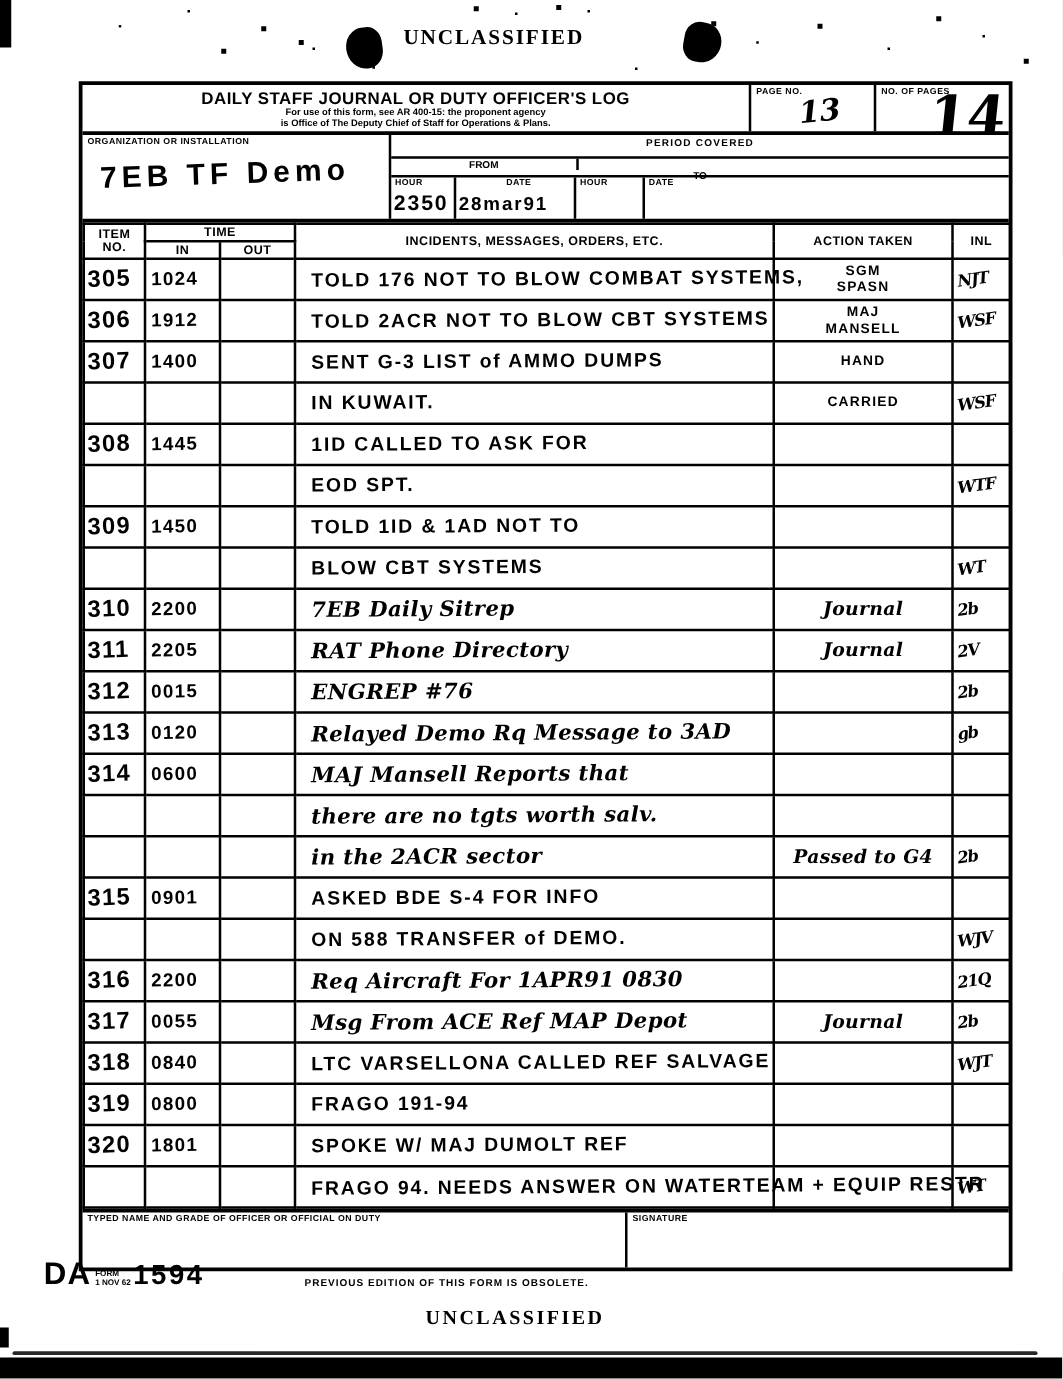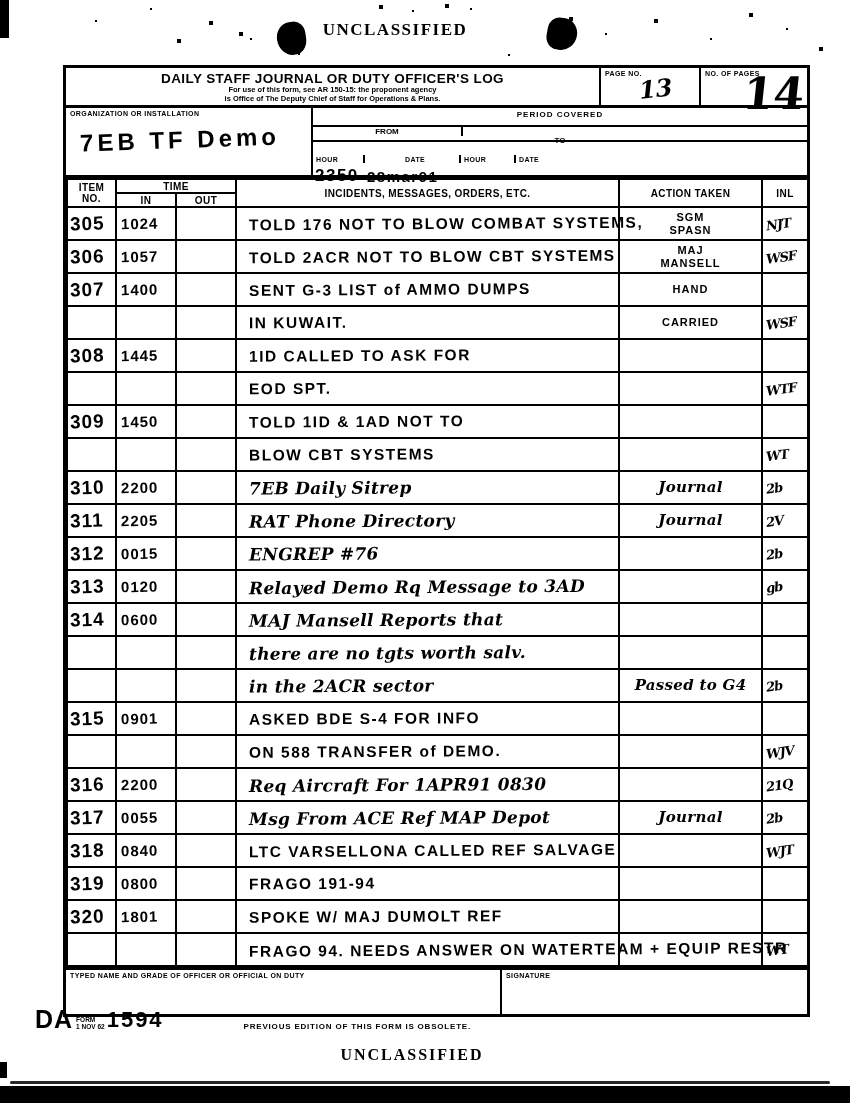--- a/index.html
+++ b/index.html
@@ -46,21 +46,21 @@
   .org-cell{width:247px;border-right:2px solid #000;box-sizing:border-box;padding:2px 0 0 4px;position:relative;}
   .hw-org{position:absolute;left:14px;top:18px;font-size:24px;letter-spacing:4px;transform:rotate(-2deg);}
   .loc-cell{width:195px;border-right:2px solid #000;box-sizing:border-box;padding:2px 0 0 4px;position:relative;}
   .hw-loc{position:absolute;left:78px;top:8px;font-size:18px;line-height:1.15;letter-spacing:2px;transform:rotate(1deg);}
   .period-cell{flex:1;display:flex;flex-direction:column;}
   .period-hdr{height:15px;border-bottom:2px solid #000;text-align:center;font-size:8px;font-weight:bold;
               letter-spacing:1px;padding-top:2px;}
   .fromto{height:13px;display:flex;border-bottom:2px solid #000;font-size:8px;font-weight:bold;flex-direction:column;}
   .fromto .from{width:148px;border-right:2px solid #000;text-align:center;}
   .fromto .to{flex:1;text-align:center;}
-  .hourdate{flex:1;display:flex;align-items:center;}
+  .hourdate{flex:1;display:flex;}
   .hd-cell{box-sizing:border-box;padding:1px 0 0 3px;position:relative;}
   .hd-hour1{width:52px;border-right:2px solid #000;}
   .hd-date1{width:96px;border-right:2px solid #000;padding-left:40px;}
   .hd-hour2{width:55px;border-right:2px solid #000;}
   .hd-date2{flex:1;}
   .hw-hour{position:absolute;left:2px;top:11px;font-size:17px;}
   .hw-date{position:absolute;left:2px;top:13px;font-size:15px;}
   
   table.log{border-collapse:collapse;table-layout:fixed;width:741px;}
   table.log th,table.log td{border:2px solid #000;padding:0;overflow:visible;position:relative;}
@@ -97,21 +97,21 @@
   <div class="specks"></div>
   <div class="banner banner-top">UNCLASSIFIED</div>
   <div class="blob blob1"></div>
   <div class="blob blob2"></div>
 
   <div class="form">
 
     <div class="title-row">
       <div class="title-cell">
         <div class="form-title">DAILY STAFF JOURNAL OR DUTY OFFICER'S LOG</div>
-        <div class="form-sub">For use of this form, see AR 150-15: the proponent agency</div>
+        <div class="form-sub">For use of this form, see AR 400-15: the proponent agency</div>
         <div class="form-sub">is Office of  The Deputy Chief of Staff for Operations &amp; Plans.</div>
       </div>
       <div class="pageno-cell">
         <div class="lbl">PAGE NO.</div>
         <div class="hw hw-pageno">13</div>
       </div>
       <div class="pages-cell">
         <div class="lbl">NO. OF PAGES</div>
         <div class="hw hw-pages">14</div>
       </div>
@@ -181,21 +181,21 @@
             <td class="c-out"></td>
             <td class="c-inc"><span class="hw inc-text hw-print">TOLD 176 NOT TO BLOW COMBAT SYSTEMS,</span></td>
             <td class="c-action">
               <div class="hw action-text hw-print">SGM</div>
               <div class="hw action-text hw-print">SPASN</div>
             </td>
             <td class="c-inl"><span class="inl-text">NJT</span></td>
           </tr>
           <tr>
             <td class="c-item"><span class="hw hw-print item-no">306</span></td>
-            <td class="c-in"><span class="hw hw-print time-in">1057</span></td>
+            <td class="c-in"><span class="hw hw-print time-in">1912</span></td>
             <td class="c-out"></td>
             <td class="c-inc"><span class="hw inc-text hw-print">TOLD 2ACR NOT TO BLOW CBT SYSTEMS</span></td>
             <td class="c-action">
               <div class="hw action-text hw-print">MAJ</div>
               <div class="hw action-text hw-print">MANSELL</div>
             </td>
             <td class="c-inl"><span class="inl-text">WSF</span></td>
           </tr>
           <tr>
             <td class="c-item"><span class="hw hw-print item-no">307</span></td>

